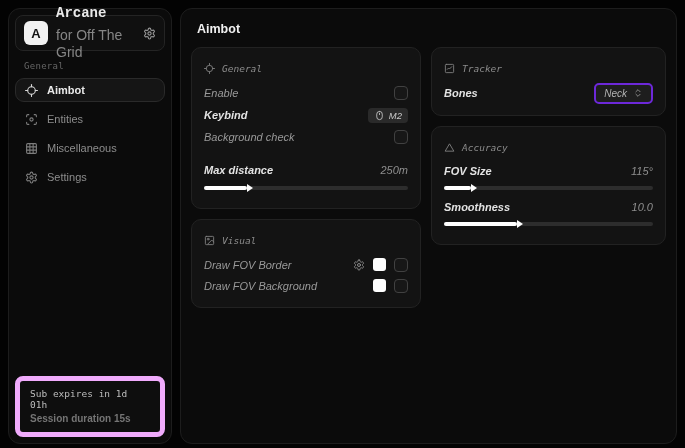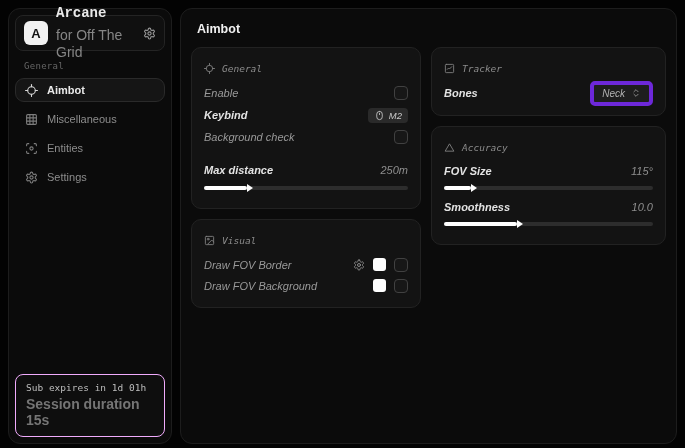--- a/index.html
+++ b/index.html
@@ -54,28 +54,28 @@
   }
   .nav-item .icon { color:#7e7e7e; }
   .nav-item.selected {
     background:#151515; border-color:#2a2a2a;
     color:#e9e9e9; font-weight:bold;
   }
   .nav-item.selected .icon { color:#d8d8d8; }
 
   .sidebar-footer {
     position:absolute; left:6px; right:6px; bottom:6px;
-    border:1px solid #f0abfc; border-radius:8px;
+    border:5px solid #f0abfc; border-radius:8px;
     background:#0e0e0e; padding:7px 10px 8px;
   }
   .footer-line1 {
     font-family:"DejaVu Sans Mono", monospace;
     font-size:9.5px; color:#bdbdbd;
   }
-  .footer-line2 { font-size:14px; color:#757575; margin-top:3px; font-weight:bold; }
+  .footer-line2 { font-size:10px; color:#757575; margin-top:3px; font-weight:bold; }
 
   
   .main-title { padding:13px 16px 11px; font-size:12.5px; font-weight:bold; color:#f0f0f0; }
   .columns { display:flex; gap:10px; padding:0 10px; }
   .col { display:flex; flex-direction:column; gap:10px; }
   .col-left  { width:232px; }
   .col-right { width:237px; }
 
   .card {
     background:#131313; border:1px solid #222222;
@@ -119,21 +119,21 @@
     border-top:4px solid transparent;
     border-bottom:4px solid transparent;
   }
 
   .visual-controls { display:flex; align-items:center; gap:8px; }
   .visual-controls .icon { color:#8a8a8a; cursor:pointer; }
   .swatch { width:13px; height:13px; border-radius:3px; background:#ffffff; cursor:pointer; }
 
   .select-btn {
     display:flex; align-items:center; gap:6px;
-    background:#1e1e1e; border:4px solid #6d28d9; border-radius:5px;
+    background:#1e1e1e; border:2px solid #6d28d9; border-radius:5px;
     padding:3px 8px; color:#b3b3b3; font-size:10px; cursor:pointer;
   }
   .select-btn .icon { color:#9a9a9a; }
 </style>
 </head>
 <body>
 
 <div class="panel" id="sidebar">
 
   <div class="logo-card">
@@ -161,37 +161,37 @@
             <line x1="12" y1="19" x2="12" y2="23"></line>
             <line x1="1" y1="12" x2="5" y2="12"></line>
             <line x1="19" y1="12" x2="23" y2="12"></line>
           </svg>
       </span>
       <span>Aimbot</span>
     </div>
     <div class="nav-item">
       <span class="icon">
         <svg width="13" height="13" viewBox="0 0 24 24" fill="none" stroke="currentColor" stroke-width="2" stroke-linecap="round" stroke-linejoin="round">
-            <rect x="3" y="3" width="18" height="18" rx="2"></rect>
-            <path d="M3 9h18M3 15h18M9 3v18M15 3v18"></path>
-          </svg>
-      </span>
-      <span>Miscellaneous</span>
-    </div>
-    <div class="nav-item">
-      <span class="icon">
-        <svg width="13" height="13" viewBox="0 0 24 24" fill="none" stroke="currentColor" stroke-width="2" stroke-linecap="round" stroke-linejoin="round">
             <path d="M3 7V5a2 2 0 0 1 2-2h2"></path>
             <path d="M17 3h2a2 2 0 0 1 2 2v2"></path>
             <path d="M21 17v2a2 2 0 0 1-2 2h-2"></path>
             <path d="M7 21H5a2 2 0 0 1-2-2v-2"></path>
             <circle cx="12" cy="12" r="3"></circle>
           </svg>
       </span>
       <span>Entities</span>
+    </div>
+    <div class="nav-item">
+      <span class="icon">
+        <svg width="13" height="13" viewBox="0 0 24 24" fill="none" stroke="currentColor" stroke-width="2" stroke-linecap="round" stroke-linejoin="round">
+            <rect x="3" y="3" width="18" height="18" rx="2"></rect>
+            <path d="M3 9h18M3 15h18M9 3v18M15 3v18"></path>
+          </svg>
+      </span>
+      <span>Miscellaneous</span>
     </div>
     <div class="nav-item">
       <span class="icon">
         <svg width="13" height="13" viewBox="0 0 24 24" fill="none" stroke="currentColor" stroke-width="2" stroke-linecap="round" stroke-linejoin="round">
             <path d="M12.22 2h-.44a2 2 0 0 0-2 2v.18a2 2 0 0 1-1 1.73l-.43.25a2 2 0 0 1-2 0l-.15-.08a2 2 0 0 0-2.73.73l-.22.38a2 2 0 0 0 .73 2.73l.15.1a2 2 0 0 1 1 1.72v.51a2 2 0 0 1-1 1.74l-.15.09a2 2 0 0 0-.73 2.73l.22.38a2 2 0 0 0 2.73.73l.15-.08a2 2 0 0 1 2 0l.43.25a2 2 0 0 1 1 1.73V20a2 2 0 0 0 2 2h.44a2 2 0 0 0 2-2v-.18a2 2 0 0 1 1-1.73l.43-.25a2 2 0 0 1 2 0l.15.08a2 2 0 0 0 2.73-.73l.22-.39a2 2 0 0 0-.73-2.73l-.15-.08a2 2 0 0 1-1-1.74v-.5a2 2 0 0 1 1-1.74l.15-.09a2 2 0 0 0 .73-2.73l-.22-.38a2 2 0 0 0-2.73-.73l-.15.08a2 2 0 0 1-2 0l-.43-.25a2 2 0 0 1-1-1.73V4a2 2 0 0 0-2-2z"></path>
             <circle cx="12" cy="12" r="3"></circle>
           </svg>
       </span>
       <span>Settings</span>
     </div>

